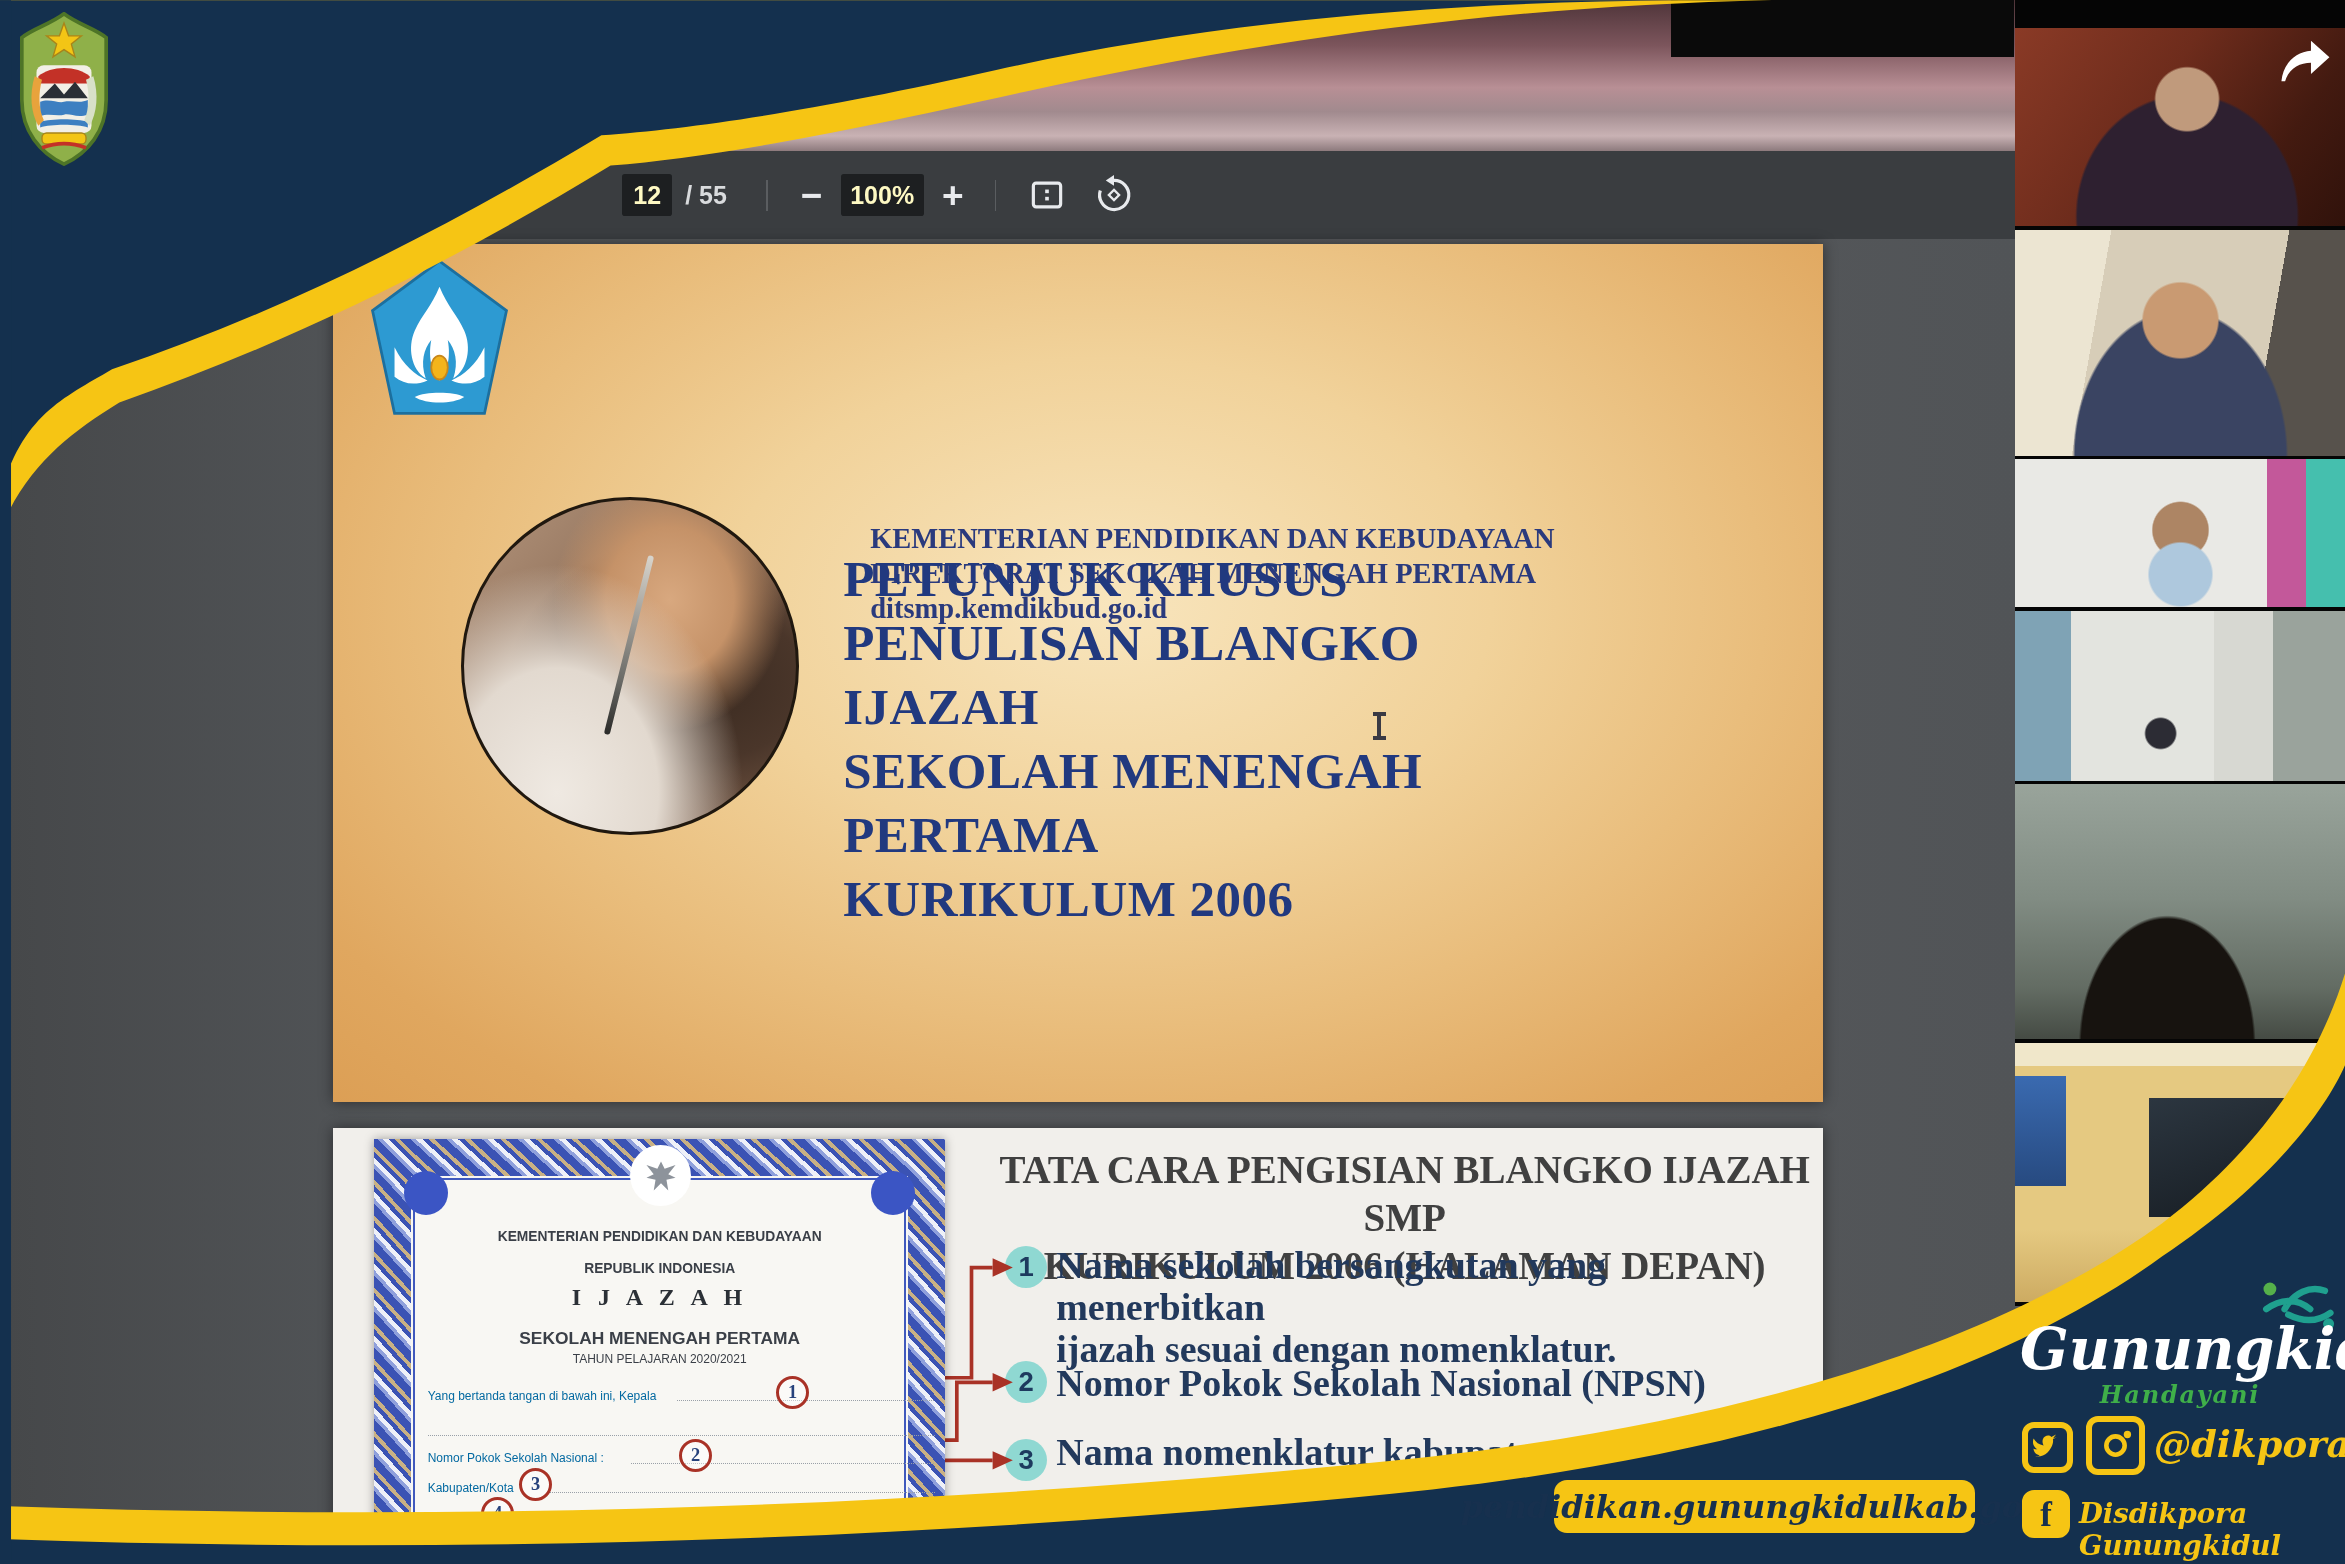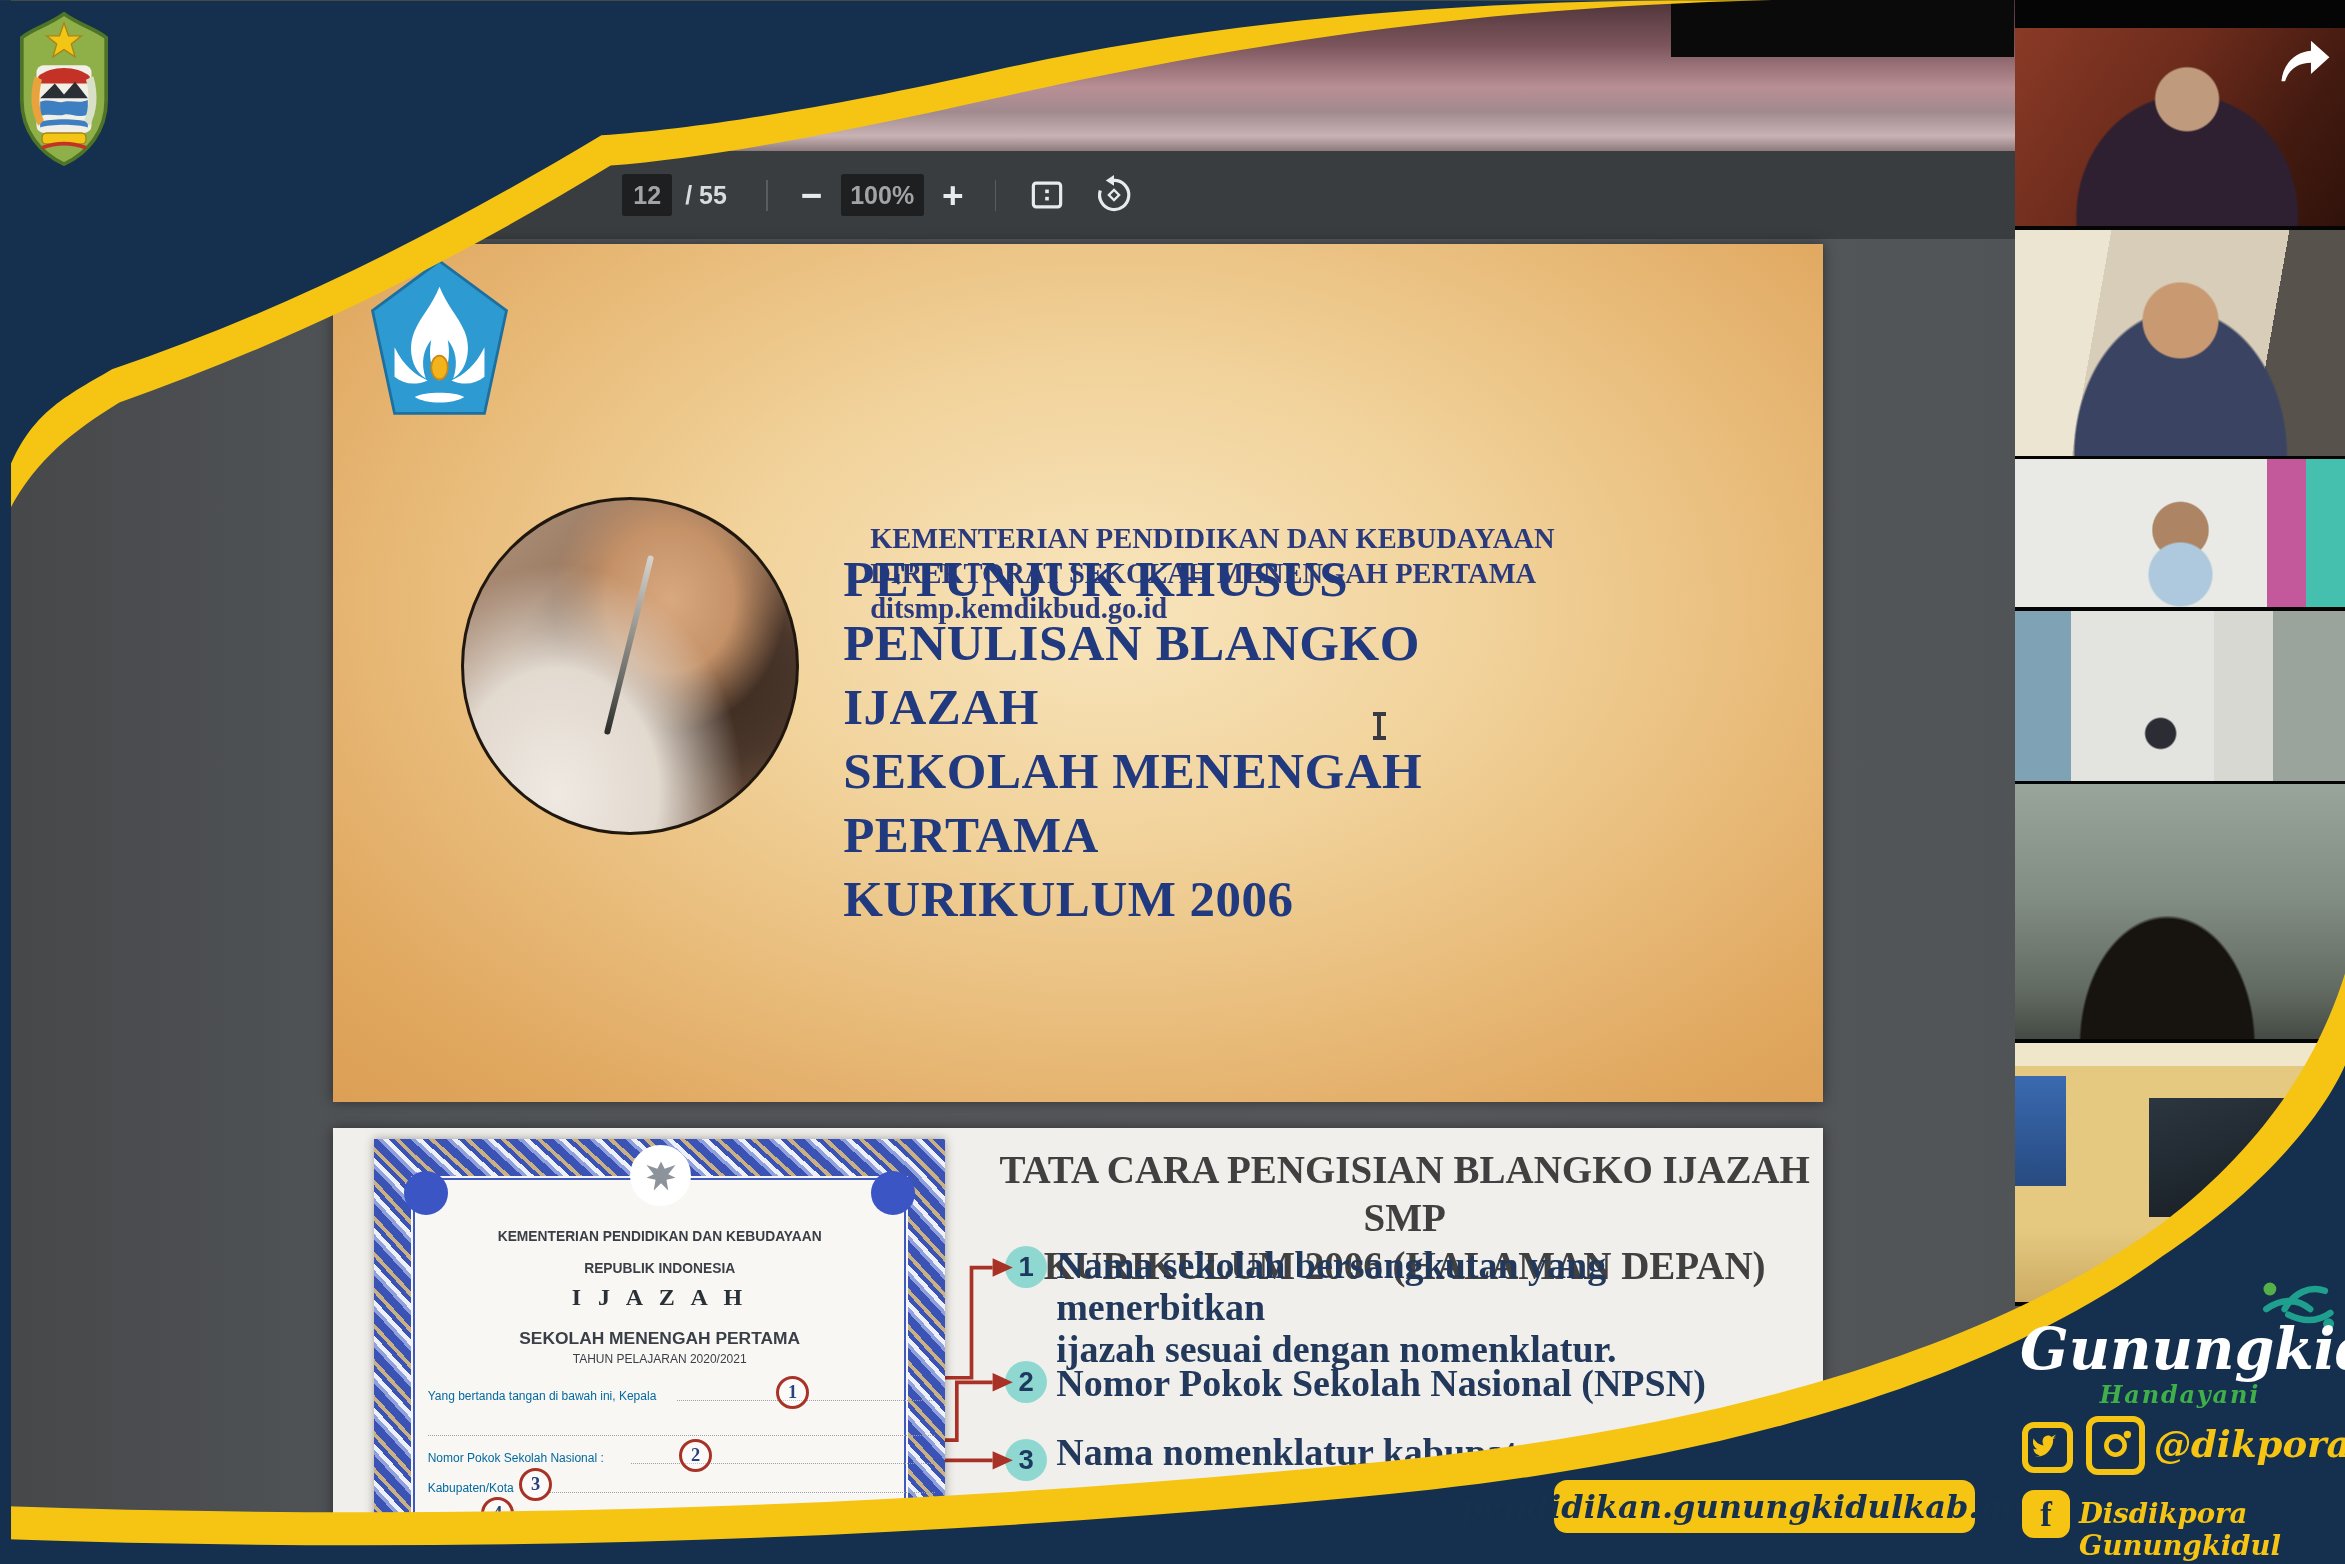--- a/index.html
+++ b/index.html
@@ -11,21 +11,21 @@
   
   #viewer { left:9.2px; top:0; width:2006px; height:1565px;
             background:linear-gradient(90deg,#46484a 0%,#525558 20%,#57595c 70%,#515457 100%); }
   #pinkband { left:0; top:0; width:2006px; height:151px;
               background:linear-gradient(180deg,#4e3439 0%,#7c555c 30%,#b88f95 58%,#a18a8e 74%,#c9b2b4 90%,#8d7a7d 100%); }
   #blacktop { left:1662px; top:0; width:343px; height:57px; background:#0a0a0a; }
 
   #toolbar { left:0; top:151px; width:2006px; height:88px; background:#3a3d40;
              display:flex; align-items:center; color:#e4e6e8; }
   .tb-box { background:#1d1f21; border-radius:2.8px; height:42px; display:flex;
-            align-items:center; justify-content:center; font-size:25px; font-weight:bold; color:#a3a3a3; }
+            align-items:center; justify-content:center; font-size:25px; font-weight:bold; color:#fef9c3; }
   .tb-txt { font-size:25px; font-weight:bold; color:#d9dbdd; }
   .tb-div { width:1.8px; height:31px; background:#5a5d60; }
   .tb-btn { color:#e8eaed; font-size:37px; font-weight:bold; line-height:1; cursor:default; }
   #toolbar svg { display:block; }
 
   
   #slide1 { left:324px; top:244px; width:1490px; height:858px;
             background:radial-gradient(ellipse at 52% 42%, #f8e5bd 0%, #f1d29a 35%, #e9bd7c 60%, #e0a75f 85%, #dc9f55 100%);
             box-shadow:0 0 13px rgba(0,0,0,.45); }
   #tutwuri { left:358px; top:259px; width:145px; height:162px; }

